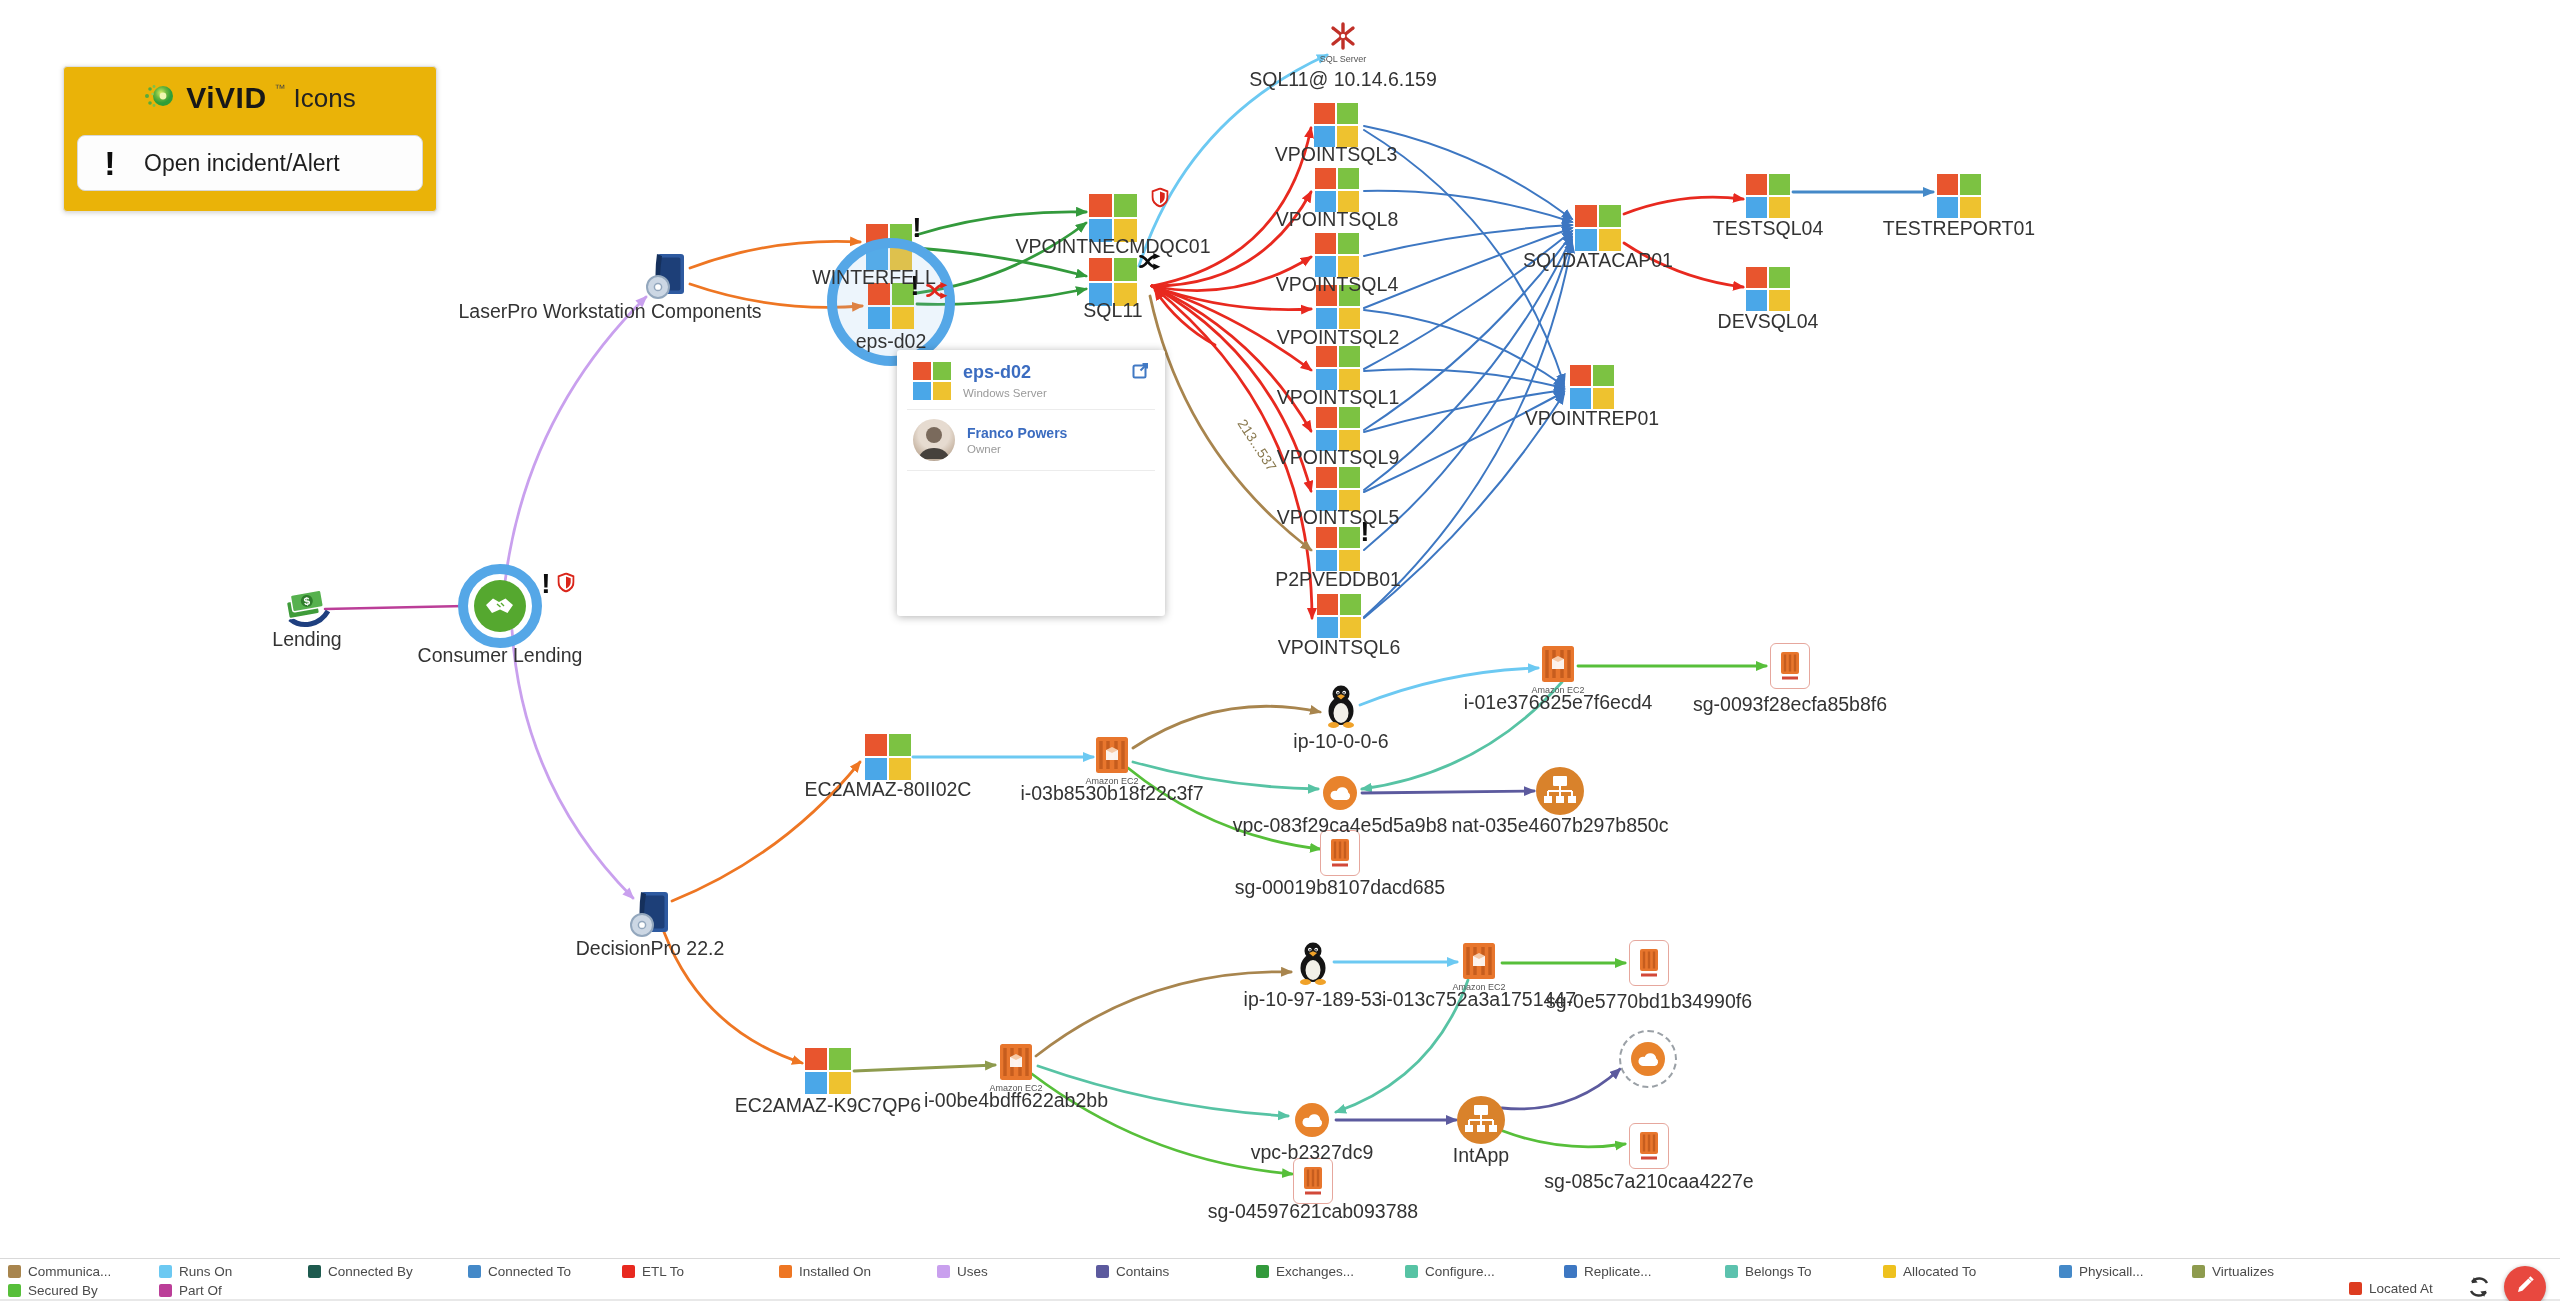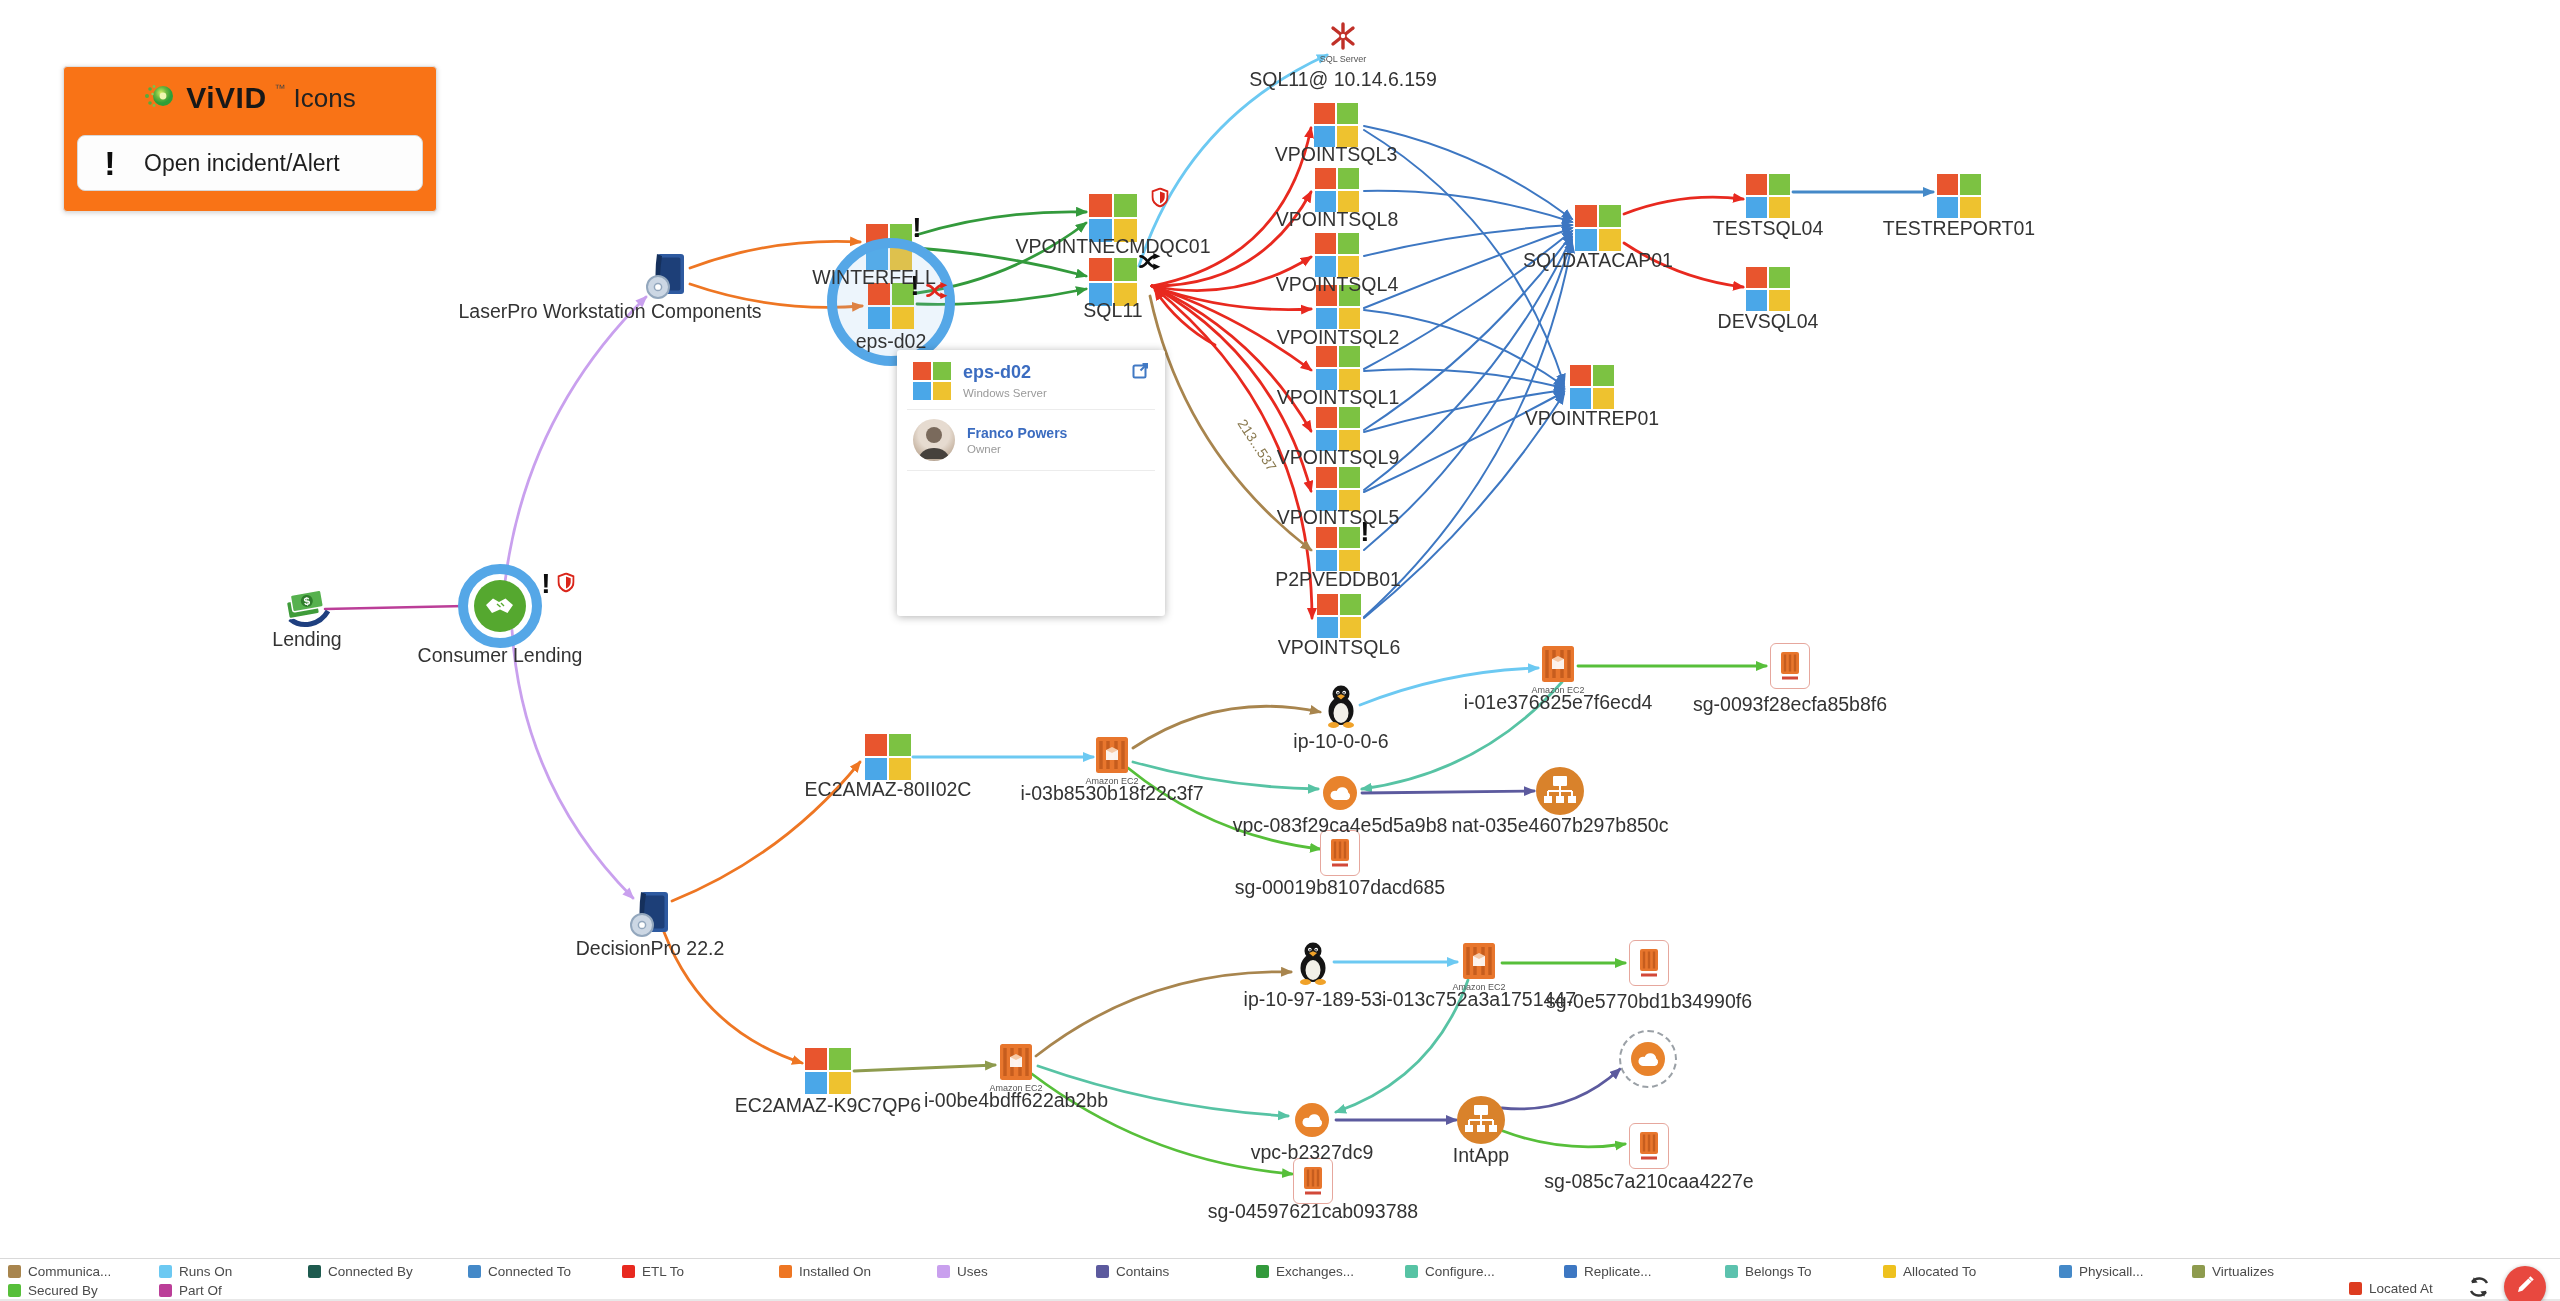--- a/index.html
+++ b/index.html
@@ -17,21 +17,21 @@
   .badge{position:absolute;transform:translate(-50%,-50%);z-index:4;line-height:1;}
   .badge.alert{font-size:28px;font-weight:900;color:#0d0d0d;}
   .ring{position:absolute;left:50%;top:50%;transform:translate(-50%,-50%);border-radius:50%;
         box-sizing:border-box;z-index:0;}
   .circle-ic{border-radius:50%;display:flex;align-items:center;justify-content:center;}
   .sgbox{width:38px;height:44px;background:#fff;border:1.5px solid #e6a79d;border-radius:6px;
          display:flex;align-items:center;justify-content:center;}
   .edge-label{position:absolute;font-size:14px;color:#8a7a50;z-index:3;white-space:nowrap;}
 
   
-  #vivid{position:absolute;left:63px;top:66px;width:372px;z-index:30;background:#f97316;
+  #vivid{position:absolute;left:63px;top:66px;width:372px;z-index:30;background:#eab308;
          border:1px solid #e0e0e0;border-radius:4px;box-shadow:0 1px 5px rgba(0,0,0,.18);padding-bottom:10px;}
   #vivid .hd{display:flex;align-items:center;justify-content:center;gap:8px;padding:14px 0 10px;}
   #vivid .brand{font-size:30px;font-weight:800;color:#181818;letter-spacing:.5px;}
   #vivid .tm{font-size:11px;color:#444;vertical-align:top;position:relative;top:-10px;}
   #vivid .word{font-size:26px;color:#222;}
   .vrow{display:flex;align-items:center;gap:12px;margin:10px 13px;padding:6px 10px;height:42px;
         background:#fdfdfd;border:1px solid #d7d7d7;border-radius:8px;}
   .vrow .ic{width:44px;display:flex;align-items:center;justify-content:center;}
   .vrow .lb{font-size:23px;color:#1e1e1e;}
   .vrow .alert{font-size:34px;font-weight:900;color:#0d0d0d;line-height:1;}

